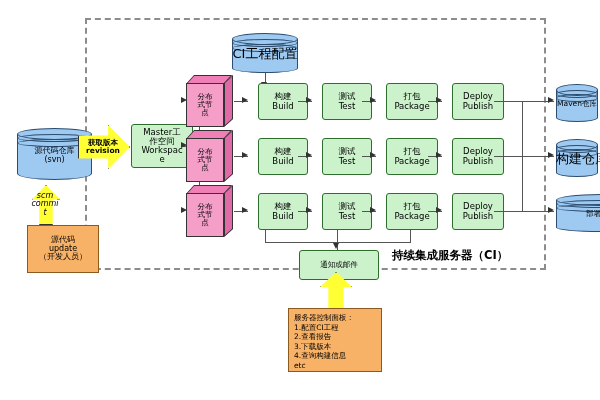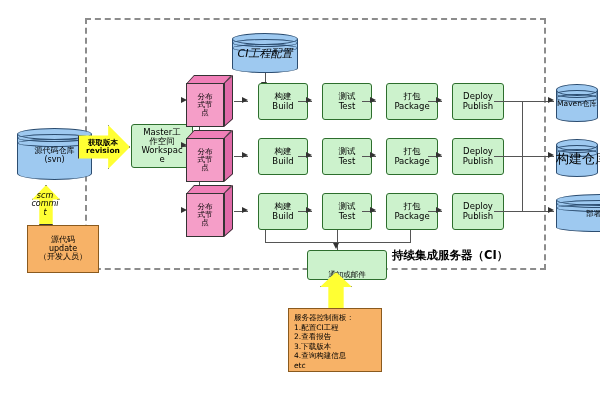--- a/index.html
+++ b/index.html
@@ -160,21 +160,21 @@
   <div class="hline" style="left:183px;top:146px;width:26px;"></div>
   <div class="arrowR" style="left:181px;top:142.4px;"></div>
   <div class="hline" style="left:199px;top:211px;width:10px;"></div>
   <div class="arrowR" style="left:181px;top:207.4px;"></div>
 
   <div class="cyl" style="left:232px;top:33px;width:66px;height:40px;">
     <div class="body"></div>
     <div class="lid"></div>
     <div class="ring" style="top:6px;"></div>
     <div class="ring" style="top:11px;"></div>
-    <div class="label" style="font-size:11px;font-style:italic;">
+    <div class="label" style="font-size:13px;">
       <span>CI工程配置</span>
     </div>
   </div>
   <div class="vline" style="left:265px;top:73px;height:14px;"></div>
   <div class="arrowD" style="left:261.4px;top:82px;"></div>
 
   <div class="cube" style="left:186px;top:75px;width:48px;height:53px;">
     <div class="top"></div>
     <div class="side"></div>
     <div class="front pink-face" style="font-size:7.5px;">
@@ -325,21 +325,21 @@
       <span>部署仓库</span>
     </div>
   </div>
 
   <div class="vline" style="left:265px;top:230px;height:12px;"></div>
   <div class="vline" style="left:337px;top:230px;height:20px;"></div>
   <div class="vline" style="left:410px;top:230px;height:12px;"></div>
   <div class="hline" style="left:265px;top:242px;width:146px;"></div>
   <div class="arrowD" style="left:333.4px;top:243px;"></div>
 
-  <div class="node green" style="left:297px;top:250px;width:80px;height:30px;font-size:7.5px;justify-content:flex-end;">
+  <div class="node green" style="left:289px;top:250px;width:80px;height:30px;font-size:7.5px;">
     <span>通知或邮件</span>
   </div>
 
   <div class="bigarrow-u" style="left:320px;top:272px;width:30px;height:40px;"></div>
 
   <div class="orange abs" style="left:288px;top:308px;width:94px;height:64px;padding:4px 5px;font-size:7.5px;line-height:1.28;">
     <div>服务器控制面板：</div>
     <div>1.配置CI工程</div>
     <div>2.查看报告</div>
     <div>3.下载版本</div>

